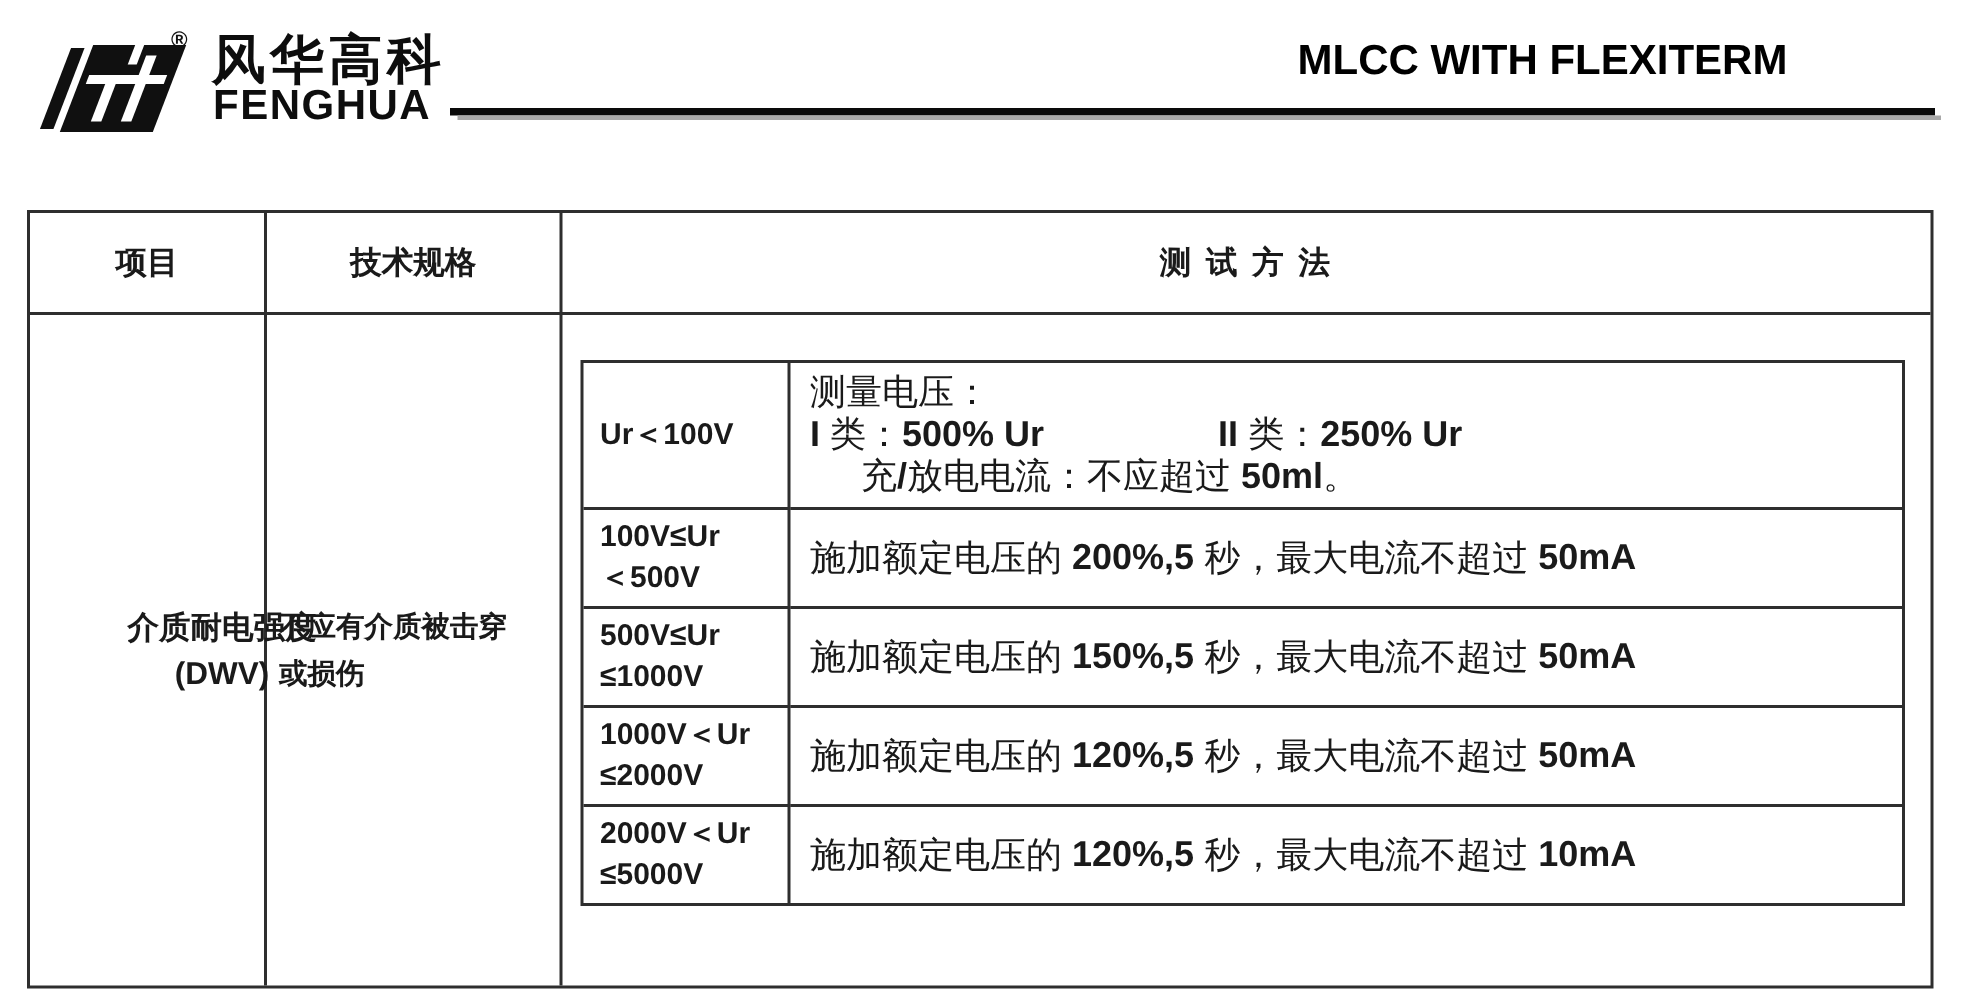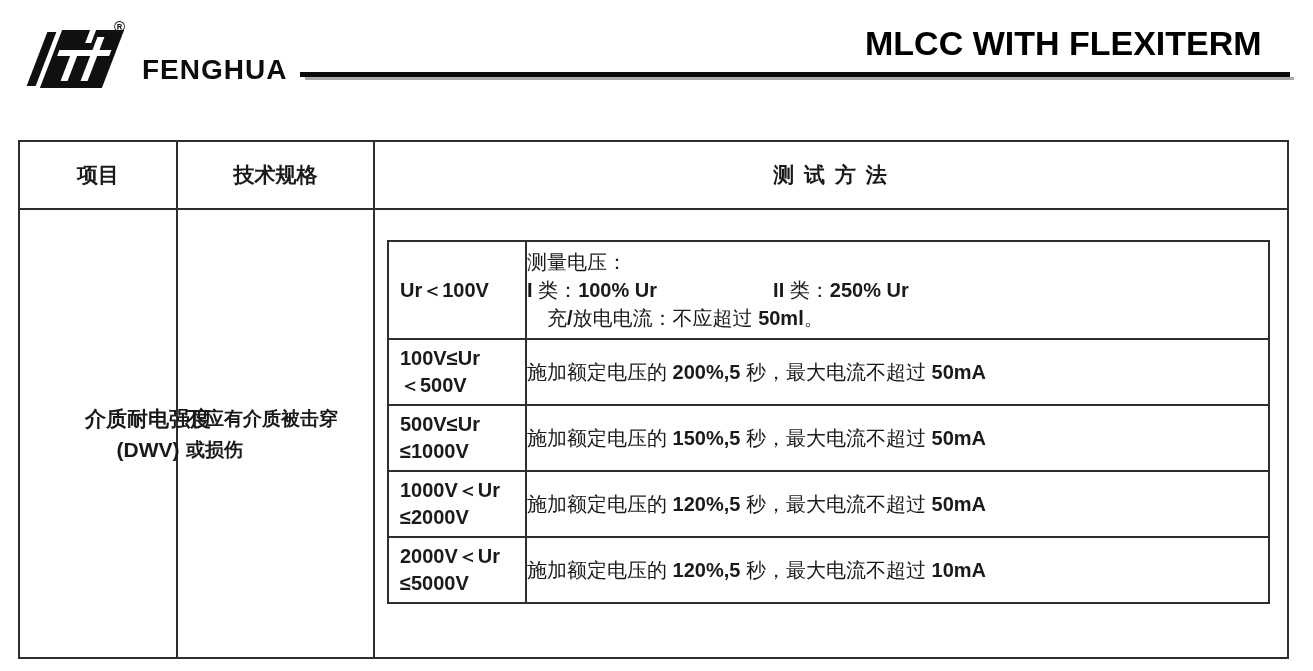--- a/index.html
+++ b/index.html
@@ -13,21 +13,21 @@
   .logo-icon { position:absolute; left:30px; top:30px; width:86px; height:58px; }
   .li-stripe { position:absolute; left:7px; top:2px; width:9px; height:54px; background:#101010; transform:skewX(-21deg); }
   .li-block  { position:absolute; left:21px; top:0; width:62px; height:58px; background:#101010; transform:skewX(-21deg); overflow:hidden; }
   .c-h  { position:absolute; left:5px;  top:20px; width:52px; height:6px;  background:#fff; }
   .c-v1 { position:absolute; left:18px; top:26px; width:7px;  height:25px; background:#fff; }
   .c-v2 { position:absolute; left:38px; top:7px;  width:7px;  height:44px; background:#fff; }
   .c-v3 { position:absolute; left:28px; top:0;    width:6px;  height:13px; background:#fff; }
   .reg { position:absolute; left:114px; top:18px; font-size:15px; font-weight:bold; color:#111; }
   .brand-cn { position:absolute; left:141px; top:16px; font-size:36px; font-weight:800; letter-spacing:3px; color:#0d0d0d; }
   .brand-en { position:absolute; left:142px; top:54px; font-size:28px; font-weight:bold; letter-spacing:1px; color:#0d0d0d; }
-  .doc-title { position:absolute; left:865px; top:24px; font-size:34px; font-weight:bold; color:#000; white-space:nowrap; }
+  .doc-title { position:absolute; left:865px; top:24px; font-size:28px; font-weight:bold; color:#000; white-space:nowrap; }
   .rule-black { position:absolute; left:300px; top:72px; width:990px; height:5px; background:#0a0a0a; }
   .rule-gray  { position:absolute; left:305px; top:77px; width:989px; height:3px; background:#a9a9a9; }
 
   
   .tbl { position:absolute; left:18px; top:140px; width:1271px; height:519px; border:2px solid #2e2e2e; }
   .vline { position:absolute; top:0; bottom:0; width:2px; background:#2e2e2e; }
   .v1 { left:156px; } .v2 { left:353px; }
   .hline { position:absolute; left:0; right:0; top:66px; height:2px; background:#2e2e2e; }
   .cell-h { position:absolute; top:0; height:66px; display:flex; align-items:center; justify-content:center; font-weight:bold; font-size:21px; }
   .h1 { left:0;    width:156px; }
@@ -42,42 +42,43 @@
 
   
   .inner { position:absolute; left:367px; top:98px; width:883px; height:364px;
     border:2px solid #2e2e2e; display:grid;
     grid-template-columns:138px 1fr;
     grid-template-rows:96px 66px 66px 66px 1fr; }
   .icell { border-top:2px solid #2e2e2e; }
   .ntop  { border-top:none; }
   .vcell { border-right:2px solid #2e2e2e; display:flex; flex-direction:column; justify-content:center;
     padding-left:11px; font-weight:bold; font-size:20px; white-space:pre-line; line-height:27px; }
-  .mcell { display:flex; align-items:center; font-size:20px; white-space:pre-wrap; }
+  .mcell { display:flex; align-items:center; padding-left:13px; font-size:24px; white-space:pre-wrap; }
   .r1m { flex-direction:column; align-items:flex-start; justify-content:center; line-height:28px; }
   .mline { display:flex; }
   .gap2 { margin-left:116px; }
-  .gap3 { margin-left:20px; }
+  .gap3 { margin-left:34px; }
   b { font-weight:bold; }
 </style>
 </head>
 <body>
 
 <div class="page">
 
   <div class="logo-icon">
     <div class="li-stripe"></div>
     <div class="li-block">
       <div class="c-h"></div>
       <div class="c-v1"></div>
       <div class="c-v2"></div>
       <div class="c-v3"></div>
     </div>
   </div>
   <span class="reg">®</span>
+  <div class="brand-cn">风华高科</div>
   <div class="brand-en">FENGHUA</div>
   <div class="doc-title">MLCC WITH FLEXITERM</div>
   <div class="rule-black"></div>
   <div class="rule-gray"></div>
 
   <div class="tbl">
     <div class="vline v1"></div>
     <div class="vline v2"></div>
     <div class="hline"></div>
 
@@ -90,21 +91,21 @@
     <div class="body-spec">不应有介质被击穿
 或损伤</div>
 
     <div class="inner">
       <div class="icell ntop vcell">Ur＜100V</div>
       <div class="icell ntop mcell r1m">
         <div class="mline">
           <span>测量电压：</span>
         </div>
         <div class="mline">
-          <span><b>I</b> 类：<b>100%</b> <b>Ur</b></span>
+          <span><b>I</b> 类：<b>500%</b> <b>Ur</b></span>
           <span class="gap2"><b>II</b> 类：<b>250%</b> <b>Ur</b></span>
         </div>
         <div class="mline">
           <span class="gap3">充<b>/</b>放电电流：不应超过 <b>50ml</b>。</span>
         </div>
       </div>
 
       <div class="icell vcell">100V≤Ur
 ＜500V</div>
       <div class="icell mcell">施加额定电压的 <b>200%,</b> <b>5</b> 秒，最大电流不超过 <b>50mA</b></div>

